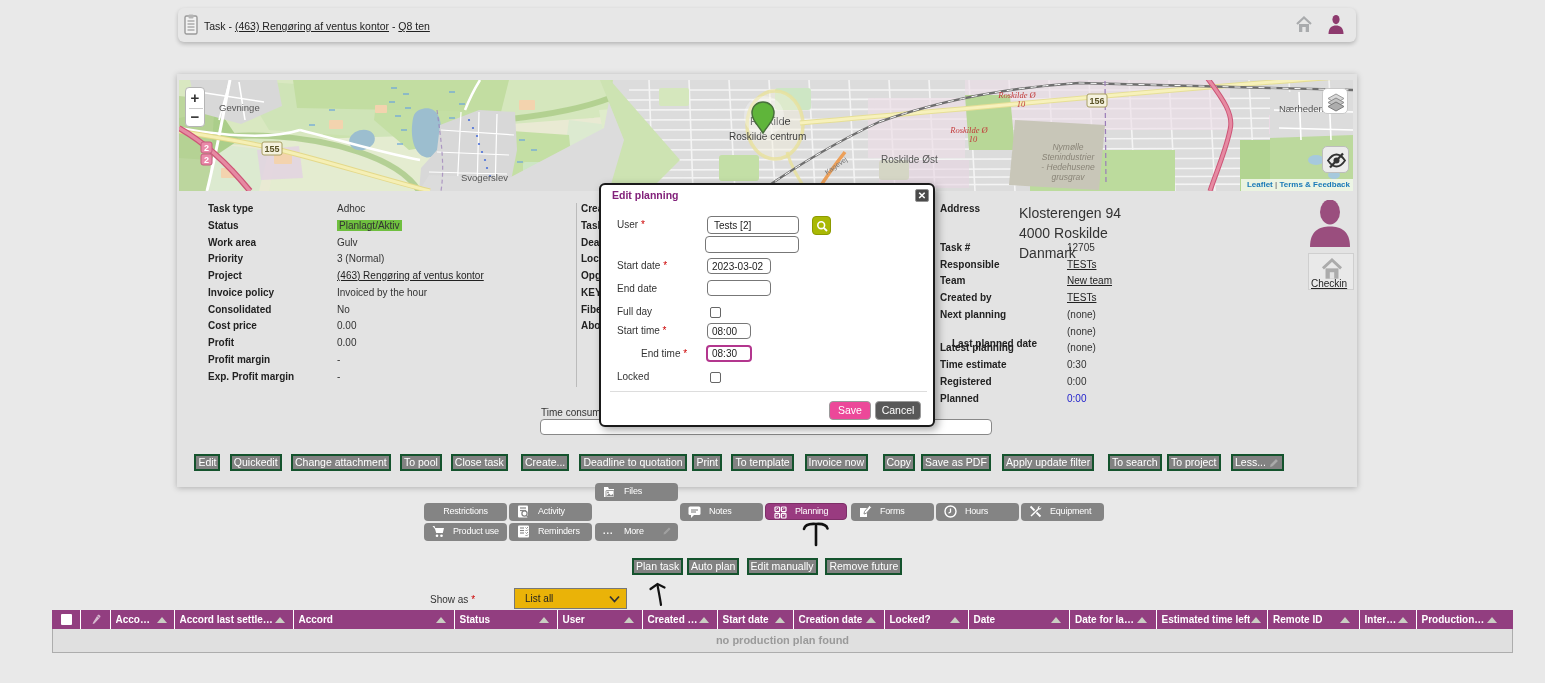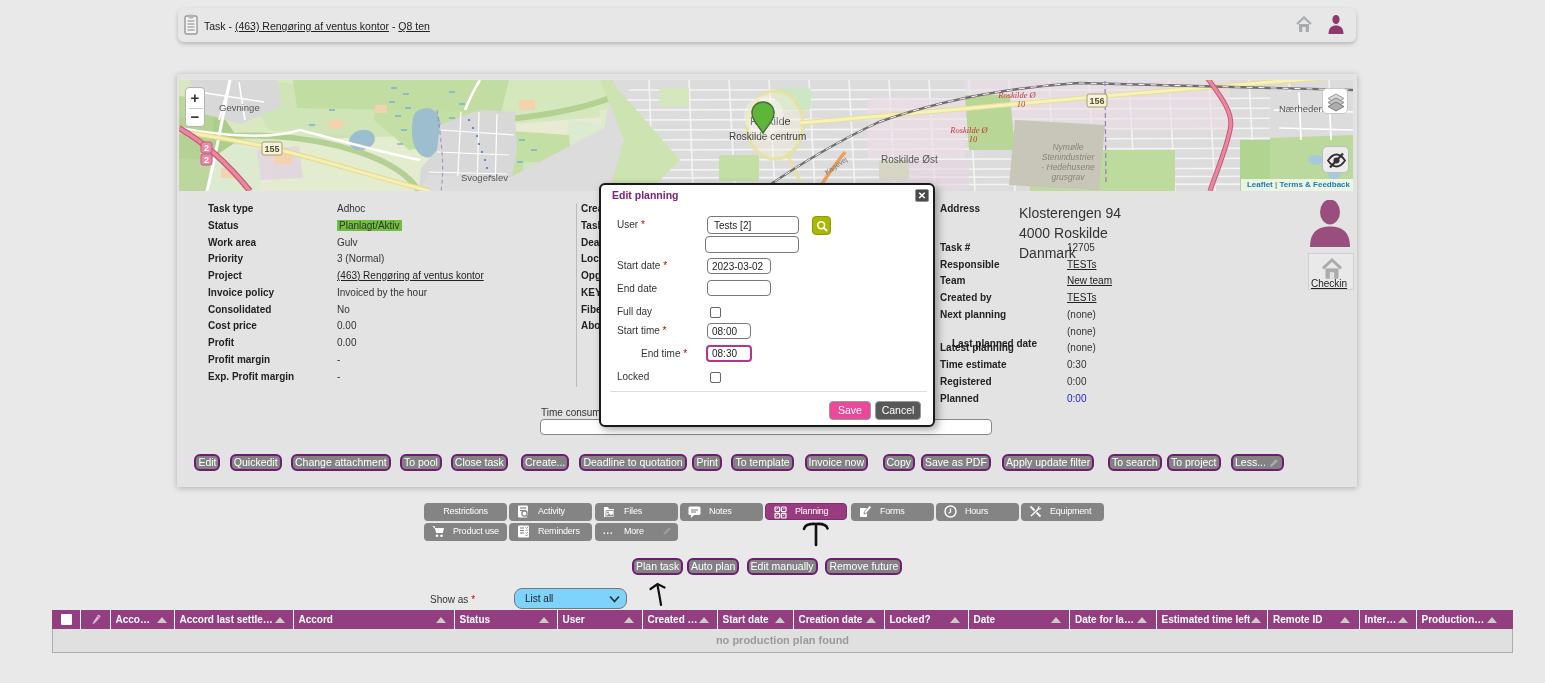--- a/index.html
+++ b/index.html
@@ -1,21 +1,21 @@
 <!DOCTYPE html>
 <html><head>
 <meta charset="utf-8">
 <style>
 * { margin:0; padding:0; box-sizing:border-box; }
 html,body { width:1545px; height:683px; background:#e9e9e9; font-family:"Liberation Sans", sans-serif; position:relative; overflow:hidden; }
 .abs { position:absolute; }
 .lbl { font-weight:bold; color:#222; font-size:10px; }
 .val { color:#333; font-size:10px; }
 a.lnk { color:#222; text-decoration:underline; }
-.gbtn { display:inline-block; background:#828282; border:2px solid #701a75; border-radius:6px; color:#fff; font-size:10.5px; font-weight:normal; padding:1px 2px; line-height:11px; }
+.gbtn { display:inline-block; background:#828282; border:2px solid #14532d; border-radius:0; color:#fff; font-size:10.5px; font-weight:normal; padding:1px 2px; line-height:11px; }
 .tab { position:absolute; width:83px; height:17.5px; background:#848484; border-radius:4px; color:#fff; font-size:9px; letter-spacing:-0.2px; font-weight:normal; text-align:left; line-height:17px; }
 .tab .ticon { position:absolute; left:8px; top:2px; width:13px; height:13px; }
 .tab .ttext { position:absolute; left:29px; top:0; }
 .sorta { position:absolute; width:0; height:0; border-left:5px solid transparent; border-right:5px solid transparent; border-bottom:6px solid #c9cec2; top:7px; }
 #actrow .gbtn, #planrow .gbtn { margin-right:7px; }
 .thcell { position:absolute; top:0; height:19px; color:#fff; font-size:10px; font-weight:bold; line-height:19px; border-right:1px solid #ffffff; }
 .thcell span.t { position:absolute; left:5px; top:0; white-space:nowrap; overflow:hidden; }
 input[type=text] { font-family:"Liberation Sans",sans-serif; }
 </style>
 </head>
@@ -349,21 +349,21 @@
 <div class="tab" style="left:509px; top:503px;">
       <svg class="ticon" viewBox="0 0 13 13">
         <rect x="1" y="0.5" width="10" height="12" rx="1" fill="#fff"></rect>
         <line x1="3" y1="3" x2="9" y2="3" stroke="#848484" stroke-width="1.2"></line>
         <line x1="3" y1="5.5" x2="9" y2="5.5" stroke="#848484" stroke-width="1.2"></line>
         <circle cx="7.5" cy="8.5" r="2.6" fill="none" stroke="#848484" stroke-width="1.3"></circle>
         <line x1="9.3" y1="10.3" x2="11.5" y2="12.5" stroke="#848484" stroke-width="1.4"></line>
       </svg>
       <span class="ttext">Activity</span>
     </div>
-<div class="tab" style="left:595px; top:503px;text-decoration:underline;">
+<div class="tab" style="left:595px; top:483px;text-decoration:underline;">
       <svg class="ticon" viewBox="0 0 13 13">
         <path d="M1 2 L1 12 L11 12 L11 4 L6 4 L5 2 Z" fill="#fff"></path>
         <rect x="3" y="5.5" width="8" height="6.5" rx="0.5" fill="#fff" stroke="#848484" stroke-width="0.8"></rect>
         <circle cx="5" cy="7.5" r="0.9" fill="#848484"></circle>
         <path d="M3.5 11 L6 8.5 L8 10.5 L9.5 9 L10.5 11 Z" fill="#848484"></path>
       </svg>
       <span class="ttext">Files</span>
     </div>
 <div class="tab" style="left:680px; top:503px;">
       <svg class="ticon" viewBox="0 0 13 13">
@@ -435,21 +435,21 @@
 </div>
 
 <div class="abs" id="planrow" style="left:0; top:558px; width:1545px; height:20px;">
     <span class="gbtn" style="position:absolute; left:632px; top:0;">Plan task</span>
     <span class="gbtn" style="position:absolute; left:687px; top:0;">Auto plan</span>
     <span class="gbtn" style="position:absolute; left:746.6px; top:0;">Edit manually</span>
     <span class="gbtn" style="position:absolute; left:825.4px; top:0;">Remove future</span>
   </div>
 
 <div class="abs val" style="left:430px; top:594px;">Show as <span style="color:#cc0000;">*</span></div>
-<div class="abs" style="left:514px; top:588px; width:113px; height:21px; background:#7dd3fc; border:1px solid #777; border-radius:8px;">
+<div class="abs" style="left:514px; top:588px; width:113px; height:21px; background:#eab308; border:1px solid #777; border-radius:0;">
 <span style="position:absolute; left:10px; top:4px; font-size:10px; color:#222;">List all</span>
 <svg style="position:absolute; right:6px; top:6px;" width="11" height="8" viewBox="0 0 11 8">
       <path d="M1 1.5 L5.5 6.5 L10 1.5" fill="none" stroke="#333" stroke-width="1.8"></path>
     </svg>
 </div>
 
 <svg class="abs" style="left:795px; top:518px;" width="40" height="32" viewBox="0 0 40 32">
 <path d="M21 27 L21 8" stroke="#111" stroke-width="2.6" fill="none" stroke-linecap="round"></path>
 <path d="M9 11 C10 6.5 15 5.5 21 6 C27 5.5 31.5 7 32.5 10.5" stroke="#111" stroke-width="2.6" fill="none" stroke-linecap="round"></path>
 </svg>

